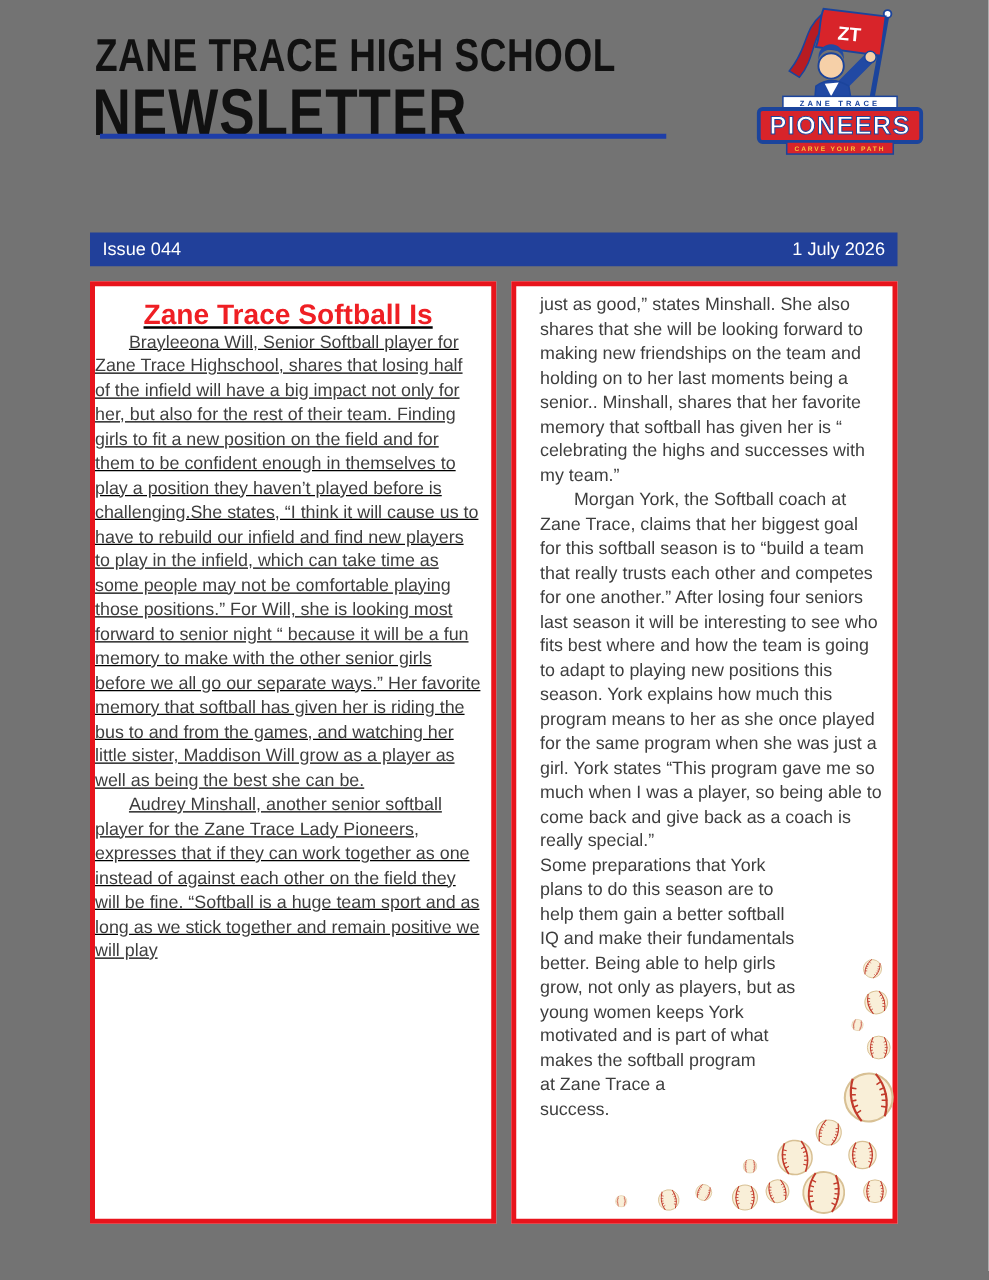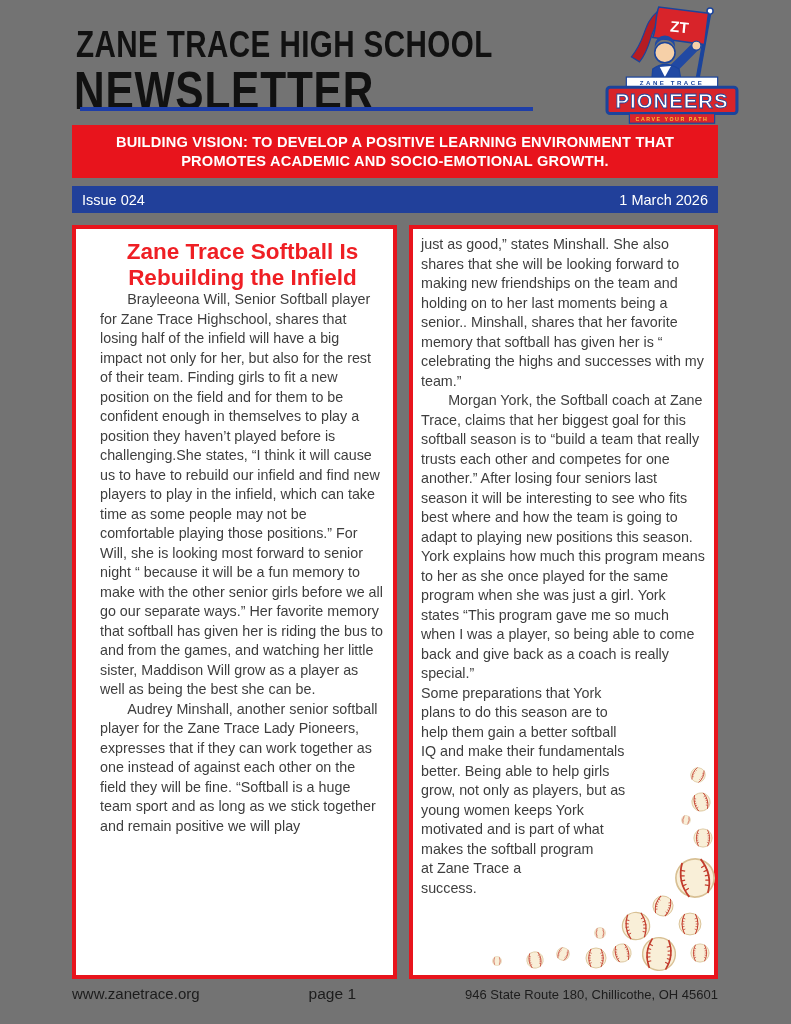--- a/index.html
+++ b/index.html
@@ -30,22 +30,22 @@
   .issue-bar{
     position:absolute;left:72px;top:186px;width:646px;height:27px;background:var(--blue);
     display:flex;align-items:center;justify-content:space-between;box-sizing:border-box;padding:0 10px;
   }
   .issue-bar span{color:#fff;font-size:14.5px;}
   
   .col{
     position:absolute;top:225px;height:754px;background:#fff;border:4px solid var(--red);
     box-sizing:border-box;overflow:hidden;
   }
-  .col-left{left:72px;width:325px;padding:5px 8px 0 24px;}
-  .col-right{left:409px;width:309px;padding:6px 8px 0 8px;}
+  .col-left{left:72px;width:325px;padding:5px 8px 0 0;text-decoration:underline;}
+  .col-right{left:409px;width:309px;padding:6px 8px 0 19px;}
   .article-title{
     text-align:center;color:var(--title-red);font-weight:bold;font-size:22.5px;line-height:25.5px;margin-top:5px;
   }
   .article-byline{text-align:center;color:#111;font-weight:bold;font-size:17px;margin:3px 0 4px 0;}
   .body-text{font-size:14.3px;line-height:19.5px;color:#3e3e3e;}
   .body-text .para{text-indent:1.9em;}
   .body-text .noindent{text-indent:0;}
   .tail{white-space:pre-line;}
   
   .ball-layer{position:absolute;left:0;top:0;width:791px;height:1024px;pointer-events:none;}
@@ -91,33 +91,29 @@
       <text x="67" y="80" text-anchor="middle" font-size="6" font-weight="bold" fill="#1b449c" letter-spacing="2.5" font-family="Liberation Sans, sans-serif">ZANE TRACE</text>
 
       <rect x="3" y="82" width="128" height="26" rx="3" fill="#d8242a" stroke="#1b449c" stroke-width="3"></rect>
       <text x="67" y="102" text-anchor="middle" font-size="20" font-weight="bold" fill="#ffffff" stroke="#1b449c" stroke-width="0.8" letter-spacing="1" font-family="Liberation Sans, sans-serif">PIONEERS</text>
 
       <rect x="25" y="108" width="84" height="9.5" fill="#d8242a" stroke="#1b449c" stroke-width="1.2"></rect>
       <text x="67" y="115.3" text-anchor="middle" font-size="5.2" font-weight="bold" fill="#f6c33c" letter-spacing="1.5" font-family="Liberation Sans, sans-serif">CARVE YOUR PATH</text>
     </svg>
   </div>
 
-  <div class="vision-banner">
-    <span>BUILDING VISION: TO DEVELOP A POSITIVE LEARNING ENVIRONMENT THAT PROMOTES ACADEMIC AND SOCIO-EMOTIONAL GROWTH.</span>
-  </div>
 
   <div class="issue-bar">
-    <span>Issue 024</span>
-    <span>1 March 2026</span>
+    <span>Issue 044</span>
+    <span>1 July 2026</span>
   </div>
 
   <div class="col col-left">
     <div class="article-title">
       <div>Zane Trace Softball Is</div>
-      <div>Rebuilding the Infield</div>
     </div>
     <div class="body-text">
       <div class="para">Brayleeona Will, Senior Softball player for Zane Trace Highschool, shares that losing half of the infield will have a big impact not only for her, but also for the rest of their team. Finding girls to fit a new position on the field and for them to be confident enough in themselves to play a position they haven’t played before is challenging.She states, “I think it will cause us to have to rebuild our infield and find new players to play in the infield, which can take time as some people may not be comfortable playing those positions.” For Will, she is looking most forward to senior night “ because it will be a fun memory to make with the other senior girls before we all go our separate ways.” Her favorite memory that softball has given her is riding the bus to and from the games, and watching her little sister, Maddison Will grow as a player as well as being the best she can be.</div>
       <div class="para">Audrey Minshall, another senior softball player for the Zane Trace Lady Pioneers, expresses that if they can work together as one instead of against each other on the field they will be fine. “Softball is a huge team sport and as long as we stick together and remain positive we will play</div>
     </div>
   </div>
 
   <div class="col col-right">
     <div class="body-text">
       <div class="para noindent">just as good,” states Minshall. She also shares that she will be looking forward to making new friendships on the team and holding on to her last moments being a senior.. Minshall, shares that her favorite memory that softball has given her is “ celebrating the highs and successes with my team.”</div>
@@ -276,19 +272,14 @@
         <svg viewBox="0 0 40 40">
           <circle cx="20" cy="20" r="18.2" fill="#f9efd8" stroke="#d8c094" stroke-width="1.6"></circle>
           <path d="M11 3.5 Q 2.5 20 11 36.5" fill="none" stroke="#c23b2c" stroke-width="1.7"></path>
           <path d="M29 3.5 Q 37.5 20 29 36.5" fill="none" stroke="#c23b2c" stroke-width="1.7"></path>
           <path d="M8.2 10 l4 1.6 M6.6 15 l4.2 .9 M6.2 20 l4.2 0 M6.6 25 l4.2 -.9 M8.2 30 l4 -1.6" stroke="#c23b2c" stroke-width="1.2" fill="none"></path>
           <path d="M31.8 10 l-4 1.6 M33.4 15 l-4.2 .9 M33.8 20 l-4.2 0 M33.4 25 l-4.2 -.9 M31.8 30 l-4 -1.6" stroke="#c23b2c" stroke-width="1.2" fill="none"></path>
         </svg>
       </div>
     </div>
 
-  <div class="footer">
-    <span class="site">www.zanetrace.org</span>
-    <span class="pageno">page 1</span>
-    <span class="addr">946 State Route 180, Chillicothe, OH 45601</span>
-  </div>
 
 </div>
 
 </body></html>

